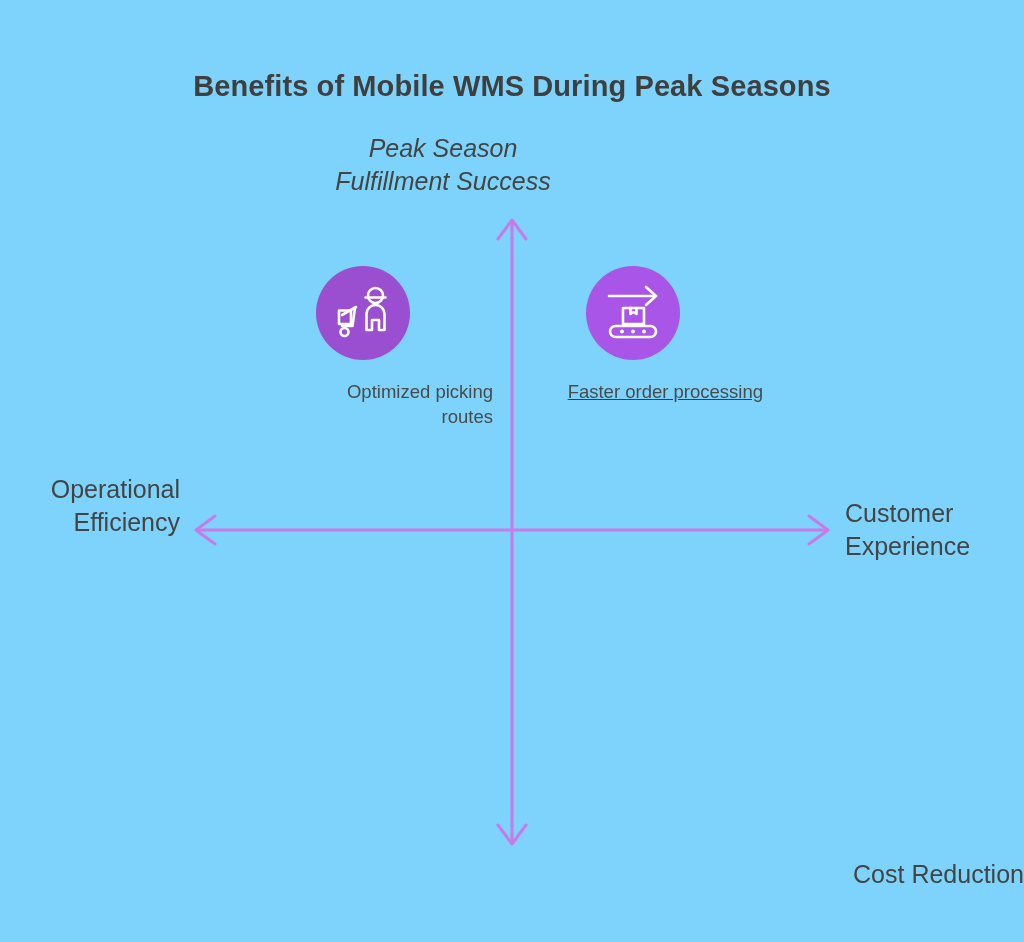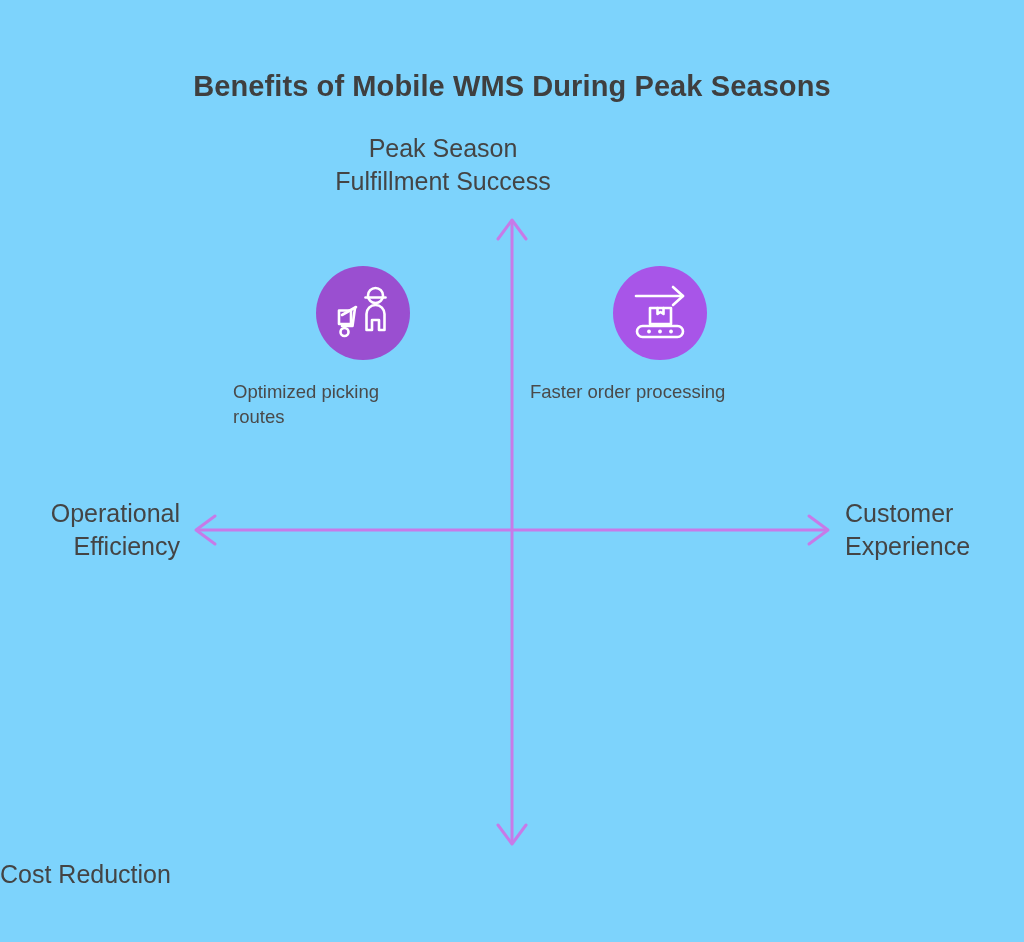--- a/index.html
+++ b/index.html
@@ -41,29 +41,30 @@
     font-weight: normal;
     color: #444444;
     line-height: 1.33;
     white-space: pre-line;
   }
   .axis-top {
     top: 132px;
     left: 0;
     width: 886px;
     text-align: center;
+    font-style: italic;
   }
   .axis-bottom {
     top: 858px;
     left: 0;
     width: 1024px;
-    text-align: left;
+    text-align: right;
   }
   .axis-left {
-    top: 497px;
+    top: 473px;
     left: 0px;
     width: 180px;
     text-align: right;
   }
   .axis-right {
     top: 497px;
     left: 845px;
     width: 200px;
     text-align: left;
   }
@@ -75,21 +76,21 @@
     top: 0;
     width: 1024px;
     height: 942px;
     pointer-events: none;
   }
 
   
   .quad-item {
     position: absolute;
     width: 260px;
-    text-align: left;
+    text-align: right;
   }
   .icon-circle {
     width: 94px;
     height: 94px;
     border-radius: 50%;
     margin: 0 auto;
     display: flex;
     align-items: center;
     justify-content: center;
   }
@@ -98,21 +99,21 @@
   }
   .quad-caption {
     margin-top: 20px;
     font-size: 18.5px;
     color: #4a4a4a;
     line-height: 1.33;
     white-space: pre-line;
   }
 
   .q-tl { left: 233px; top: 266px; }
-  .q-tr { left: 530px; top: 266px; }
+  .q-tr { left: 503px; top: 266px; text-decoration: underline; }
   .q-bl { left: 233px; top: 563px; }
   .q-br { left: 530px; top: 563px; }
 </style>
 </head>
 <body>
 
 <div id="canvas">
 
   <div class="chart-title">Benefits of Mobile WMS During Peak Seasons</div>
 

